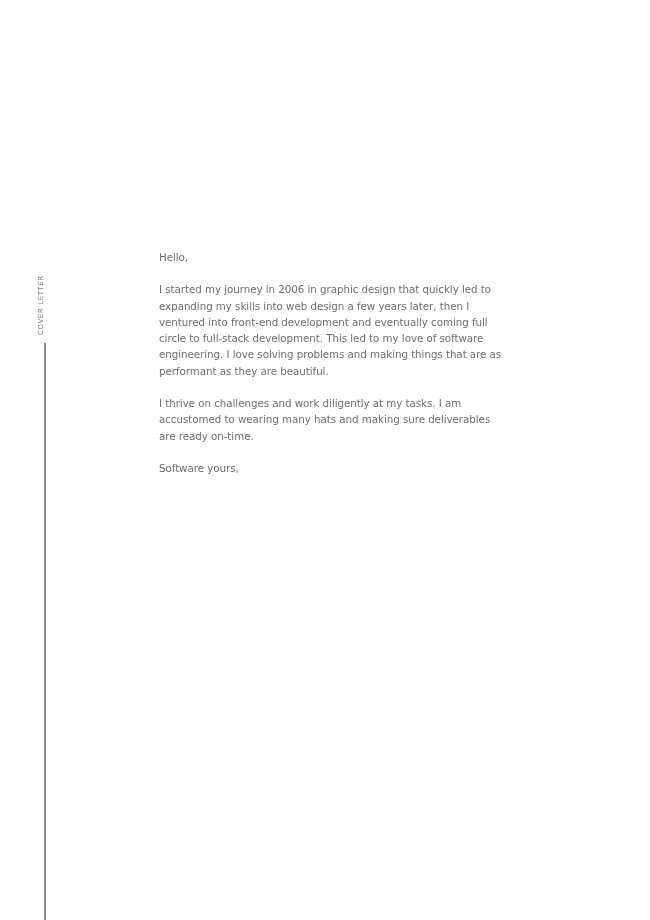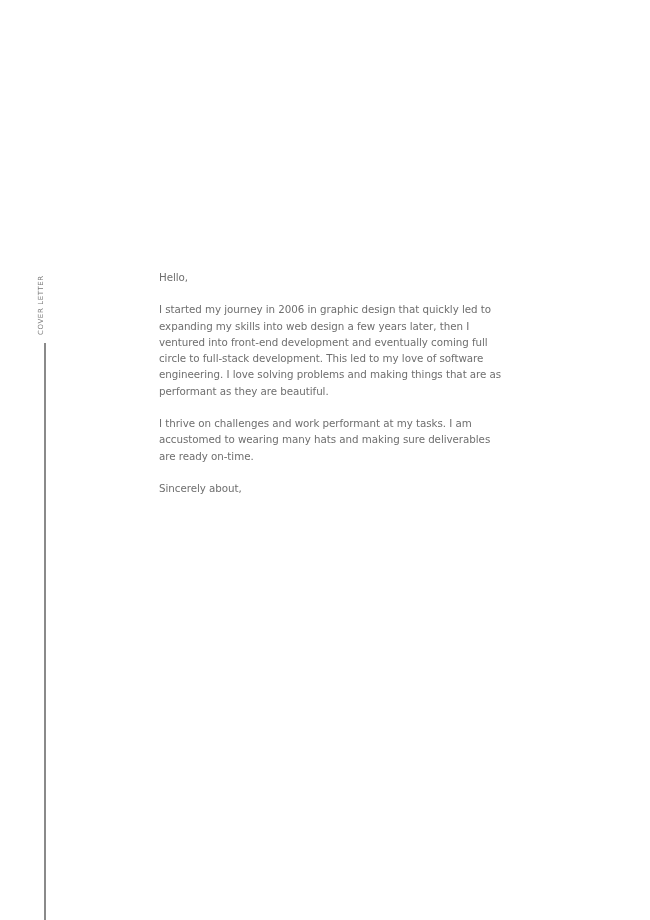--- a/index.html
+++ b/index.html
@@ -32,21 +32,21 @@
       position: absolute;
       left: 44px;
       top: 343px;
       width: 2px;
       height: 577px;
       background: #8a8a8a;
     }
     .letter {
       position: absolute;
       left: 159px;
-      top: 269px;
+      top: 249px;
       width: 350px;
       font-size: 10.3px;
       line-height: 16.3px;
       color: #6e6e6e;
       letter-spacing: -0.05px;
     }
     .letter p {
       margin: 0;
     }
     .greeting { margin-bottom: 16px !important; }
@@ -65,15 +65,15 @@
   </style>
 </head>
 <body>
 
 <div class="side-label">COVER LETTER</div>
 <div class="side-rule"></div>
 
 <div class="letter">
   <p class="greeting">Hello,</p>
   <p class="p3">I started my journey in 2006 in graphic design that quickly led to expanding my skills into web design a few years later, then I ventured into front-end development and eventually coming full circle to full-stack development. This led to my love of software engineering. I love solving problems and making things that are as performant as they are beautiful.</p>
-  <p class="p4">I thrive on challenges and work performant at my tasks. I am accustomed to wearing many hats and making sure deliverables are ready on-time.</p>
-  <p>Sincerely about,</p>
+  <p class="p4">I thrive on challenges and work diligently at my tasks. I am accustomed to wearing many hats and making sure deliverables are ready on-time.</p>
+  <p>Software yours,</p>
 </div>
 
 </body></html>

